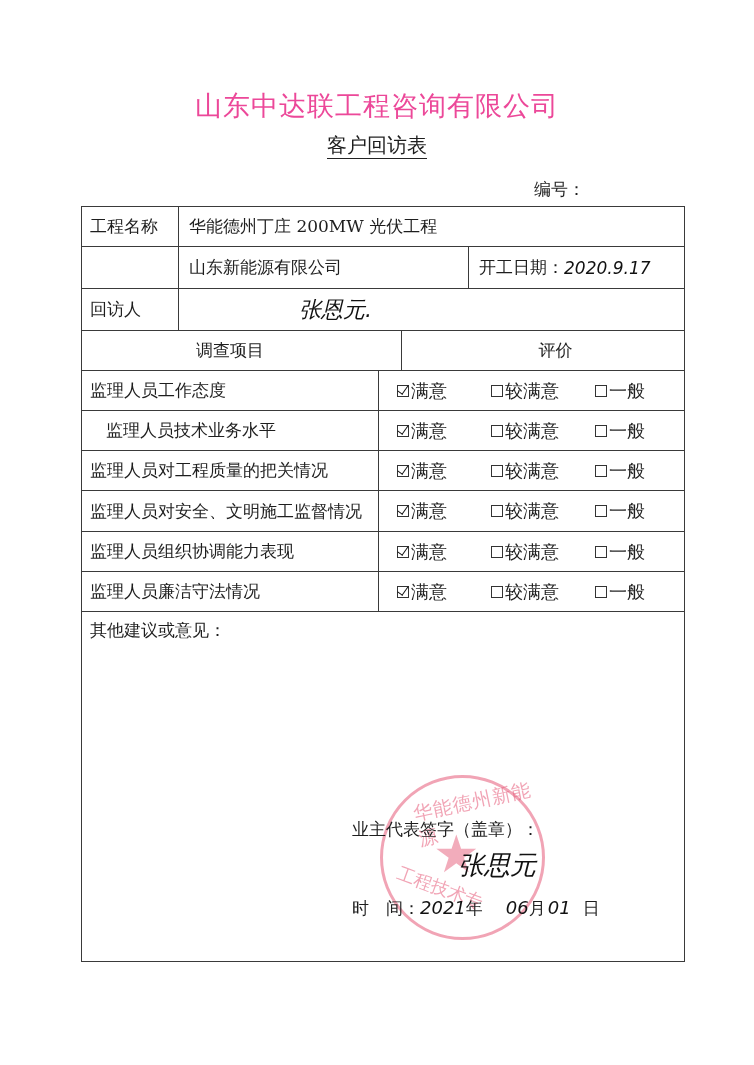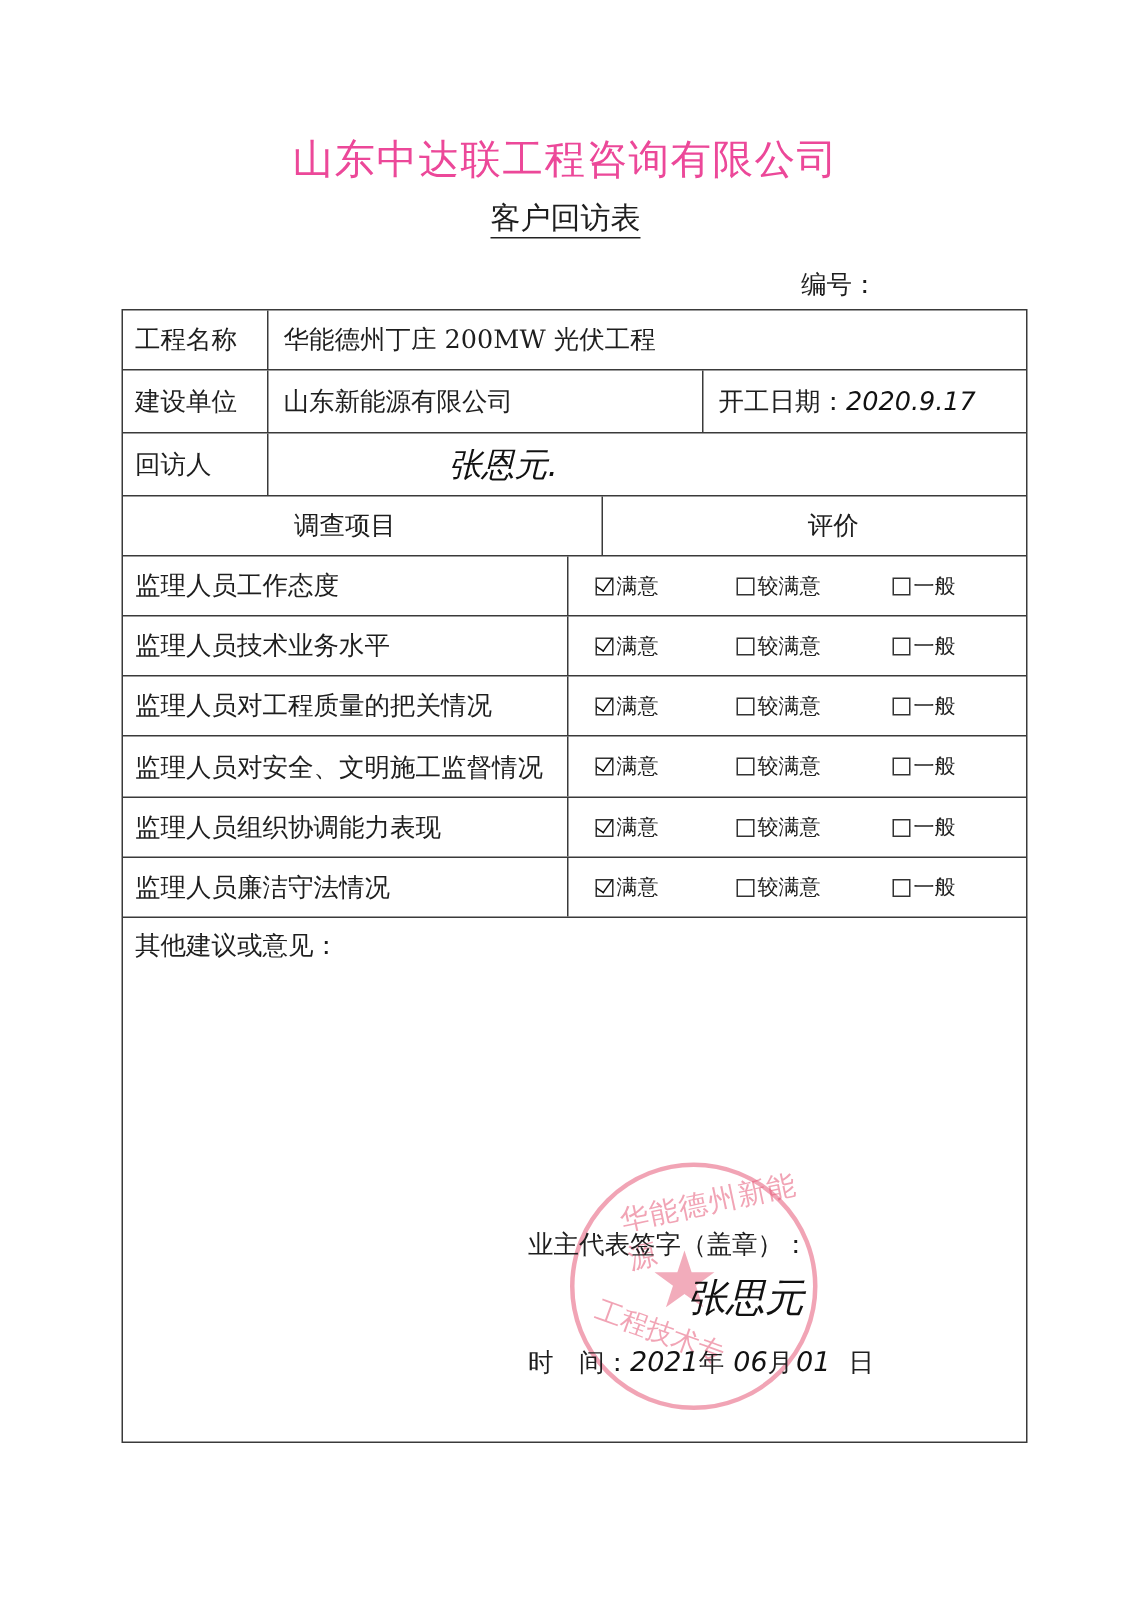--- a/index.html
+++ b/index.html
@@ -20,21 +20,21 @@
     position: absolute; top: 178px; left: 534px; font-size: 17px;
   }
   .form {
     position: absolute; left: 81px; top: 206px; width: 604px; height: 756px;
     border: 1.5px solid #3a3a3a; box-sizing: border-box;
   }
   .row { position: absolute; left: 0; width: 100%; border-bottom: 1.2px solid #3a3a3a; box-sizing: border-box; }
   .cell { position: absolute; top: 0; height: 100%; display: flex; align-items: center; box-sizing: border-box; font-size: 17px; }
   .vline { border-left: 1.2px solid #3a3a3a; }
   .hand { font-family: "DejaVu Sans", sans-serif; font-style: italic; font-size: 17px; color: #111; }
-  .opt { display: inline-flex; align-items: center; position: absolute; font-size: 14px; }
+  .opt { display: inline-flex; align-items: center; position: absolute; font-size: 18px; }
   .box {
     display: inline-block; width: 12px; height: 12px; border: 1.2px solid #333; margin-right: 2px;
     position: relative; box-sizing: border-box;
   }
   .box.checked::after {
     content: ""; position: absolute; left: 2px; top: -3px; width: 5px; height: 10px;
     border-right: 1.6px solid #111; border-bottom: 1.6px solid #111; transform: rotate(35deg);
   }
   .stamp {
     position: absolute; left: 380px; top: 775px; width: 165px; height: 165px; border-radius: 50%;
@@ -65,21 +65,20 @@
 <div class="serial">编号：</div>
 
 <div class="form">
 
   <div class="row" style="top:0;height:40px;">
     <div class="cell" style="left:0;width:96px;padding-left:8px;">工程名称</div>
     <div class="cell vline" style="left:96px;width:508px;padding-left:10px;">华能德州丁庄 200MW 光伏工程</div>
   </div>
 
   <div class="row" style="top:40px;height:42px;">
-    <div class="cell" style="left:0;width:96px;padding-left:8px;">建设单位</div>
     <div class="cell vline" style="left:96px;width:290px;padding-left:10px;">山东新能源有限公司</div>
     <div class="cell vline" style="left:386px;width:218px;padding-left:10px;">
       <span>开工日期：</span>
       <span class="hand">2020.9.17</span>
     </div>
   </div>
 
   <div class="row" style="top:82px;height:42px;">
     <div class="cell" style="left:0;width:96px;padding-left:8px;">回访人</div>
     <div class="cell vline" style="left:96px;width:508px;padding-left:120px;">
@@ -103,21 +102,21 @@
           <span class="box"></span>
           <span>较满意</span>
         </span>
       <span class="opt" style="left:216px;">
           <span class="box"></span>
           <span>一般</span>
         </span>
     </div>
   </div>
   <div class="row" style="top:204px;height:40px;">
-    <div class="cell" style="left:0;width:296px;padding-left:8px;">监理人员技术业务水平</div>
+    <div class="cell" style="left:16px;width:296px;padding-left:8px;">监理人员技术业务水平</div>
     <div class="cell vline" style="left:296px;width:308px;">
       <span class="opt" style="left:18px;">
           <span class="box checked"></span>
           <span>满意</span>
         </span>
       <span class="opt" style="left:112px;">
           <span class="box"></span>
           <span>较满意</span>
         </span>
       <span class="opt" style="left:216px;">
@@ -205,17 +204,17 @@
   <div class="stamp-bottom">工程技术专</div>
 </div>
 
 <div class="sig-label">业主代表签字（盖章）：</div>
 <div class="sig-hand hand">张思元</div>
 
 <div class="date-line">
   <span>时　间：</span>
   <span class="hand">2021</span>
   <span>年</span>
-  <span class="hand" style="margin-left:6px;text-align:center;">06</span>
+  <span class="hand" style="margin-left:23px;text-align:center;">06</span>
   <span>月</span>
   <span class="hand" style="margin-left:2px;">01</span>
   <span style="margin-left:12px;">日</span>
 </div>
 
 </body></html>

